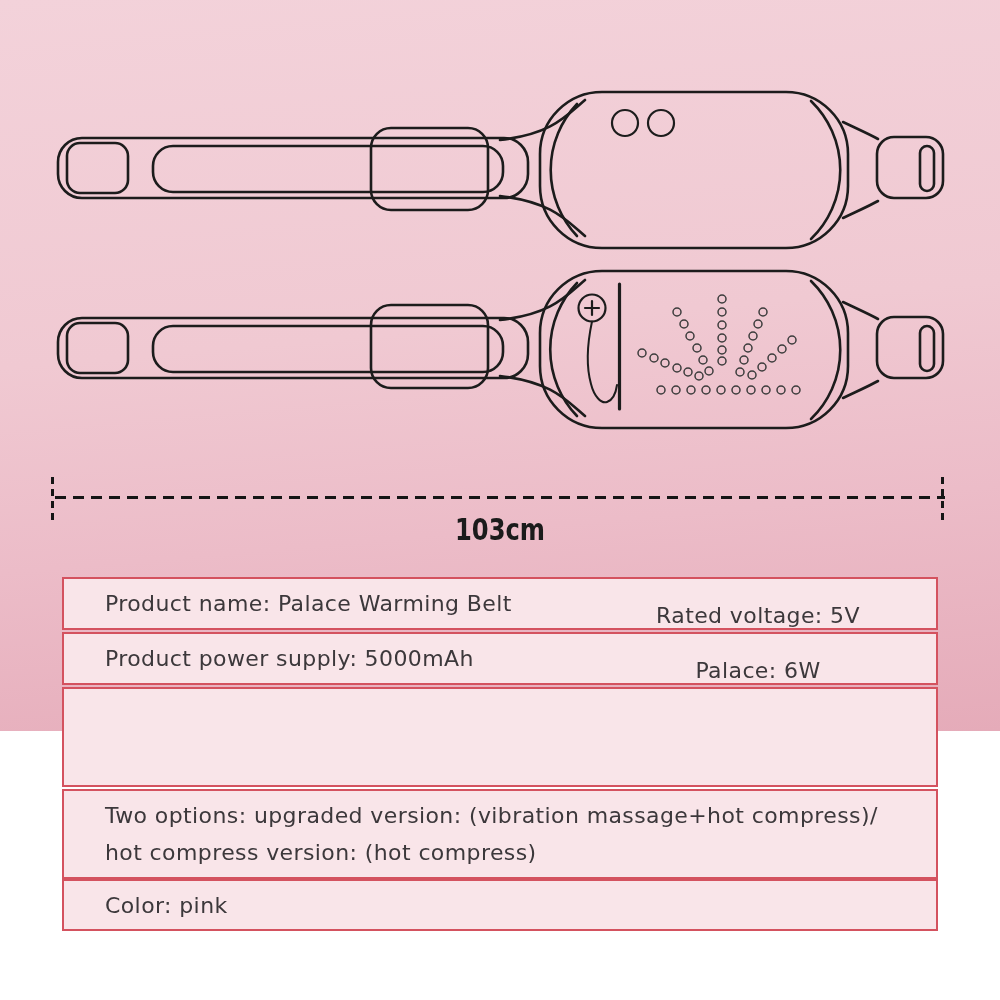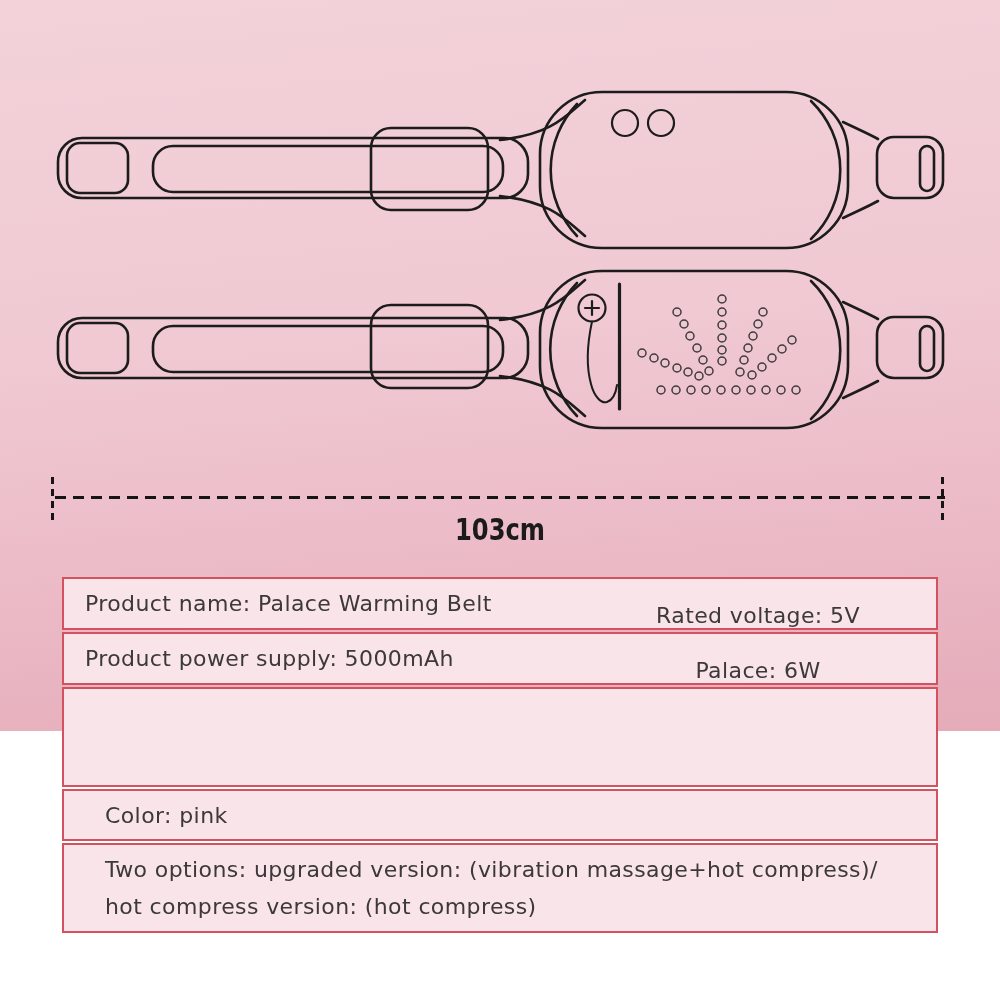--- a/index.html
+++ b/index.html
@@ -34,21 +34,21 @@
   .spec-table{position:absolute;left:62px;top:577px;width:876px;}
   .spec-row{
     box-sizing:border-box;width:100%;
     background:#f9e5e9;
     border:2px solid #d4525f;
     margin-bottom:2px;
     display:flex;align-items:center;
     color:#3c383b;font-size:22px;letter-spacing:0.4px;
   }
   .spec-row.two-col{height:53px;}
-  .spec-row .cell-left{flex:1;padding-left:21px;}
+  .spec-row .cell-left{flex:1;padding-left:41px;}
   .spec-row .cell-right{width:300px;margin-right:28px;text-align:center;margin-top:24px;}
   .spec-row.single{height:52px;}
   .spec-row.single .cell-left{padding-left:41px;}
   .spec-row.multi{flex-direction:column;align-items:stretch;justify-content:center;}
   .spec-row.multi .line{padding-left:41px;line-height:37px;}
   .spec-row.r3{height:100px;}
   .spec-row.r5{height:90px;margin-bottom:0;}
 </style>
 </head>
 <body>
@@ -161,23 +161,23 @@
     </div>
 
     <div class="spec-row two-col">
       <span class="cell-left">Product power supply: 5000mAh</span>
       <span class="cell-right">Palace: 6W</span>
     </div>
 
     <div class="spec-row multi r3">
     </div>
 
-    <div class="spec-row single">
-      <span class="cell-left">Color: pink</span>
-    </div>
-
     <div class="spec-row multi r5">
       <div class="line">Two options: upgraded version: (vibration massage+hot compress)/</div>
       <div class="line">hot compress version: (hot compress)</div>
+    </div>
+
+    <div class="spec-row single">
+      <span class="cell-left">Color: pink</span>
     </div>
 
   </div>
 </div>
 
 </body></html>

